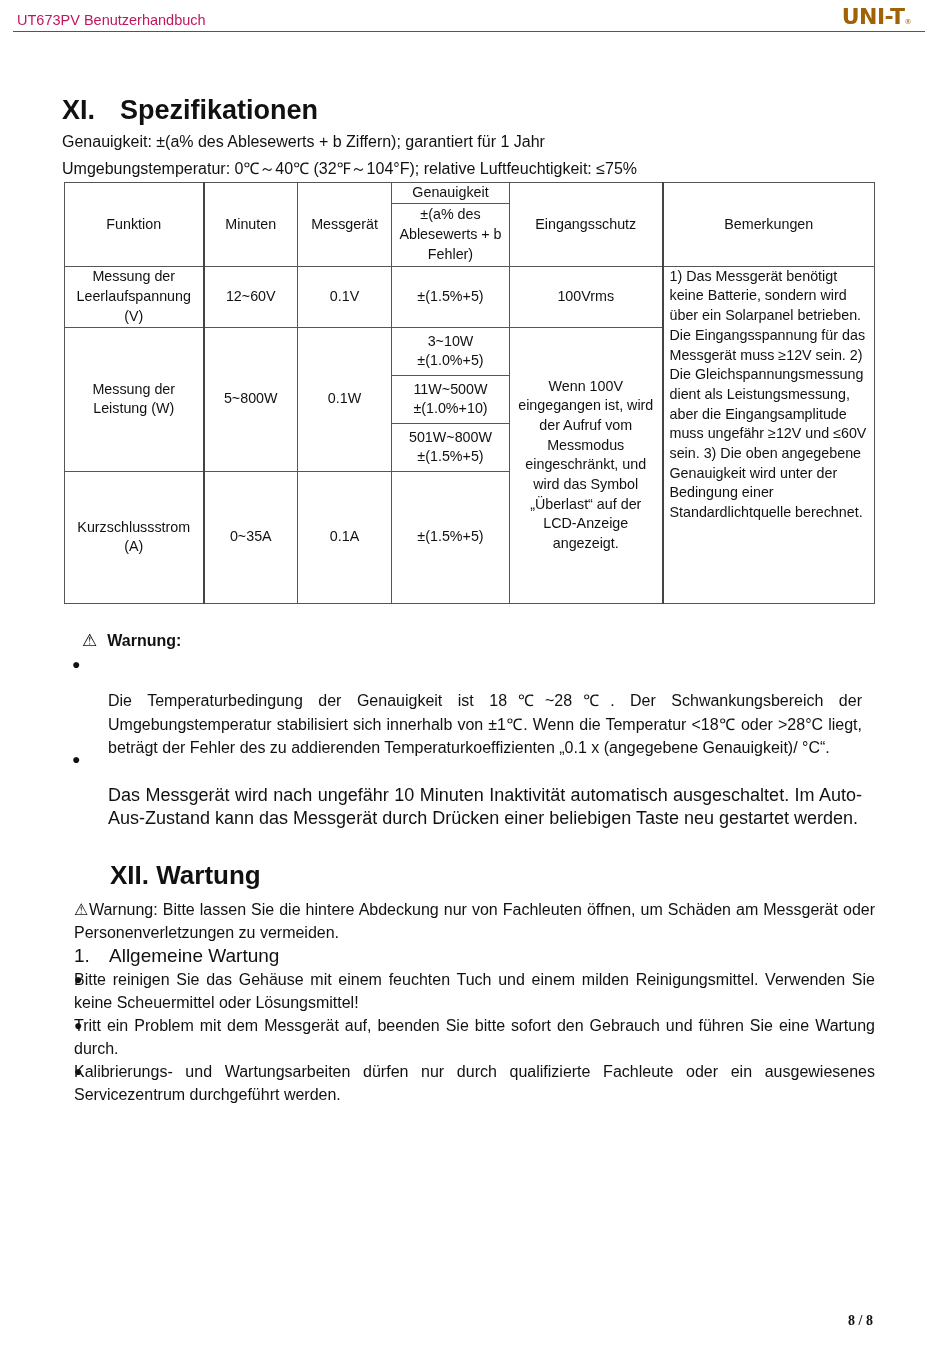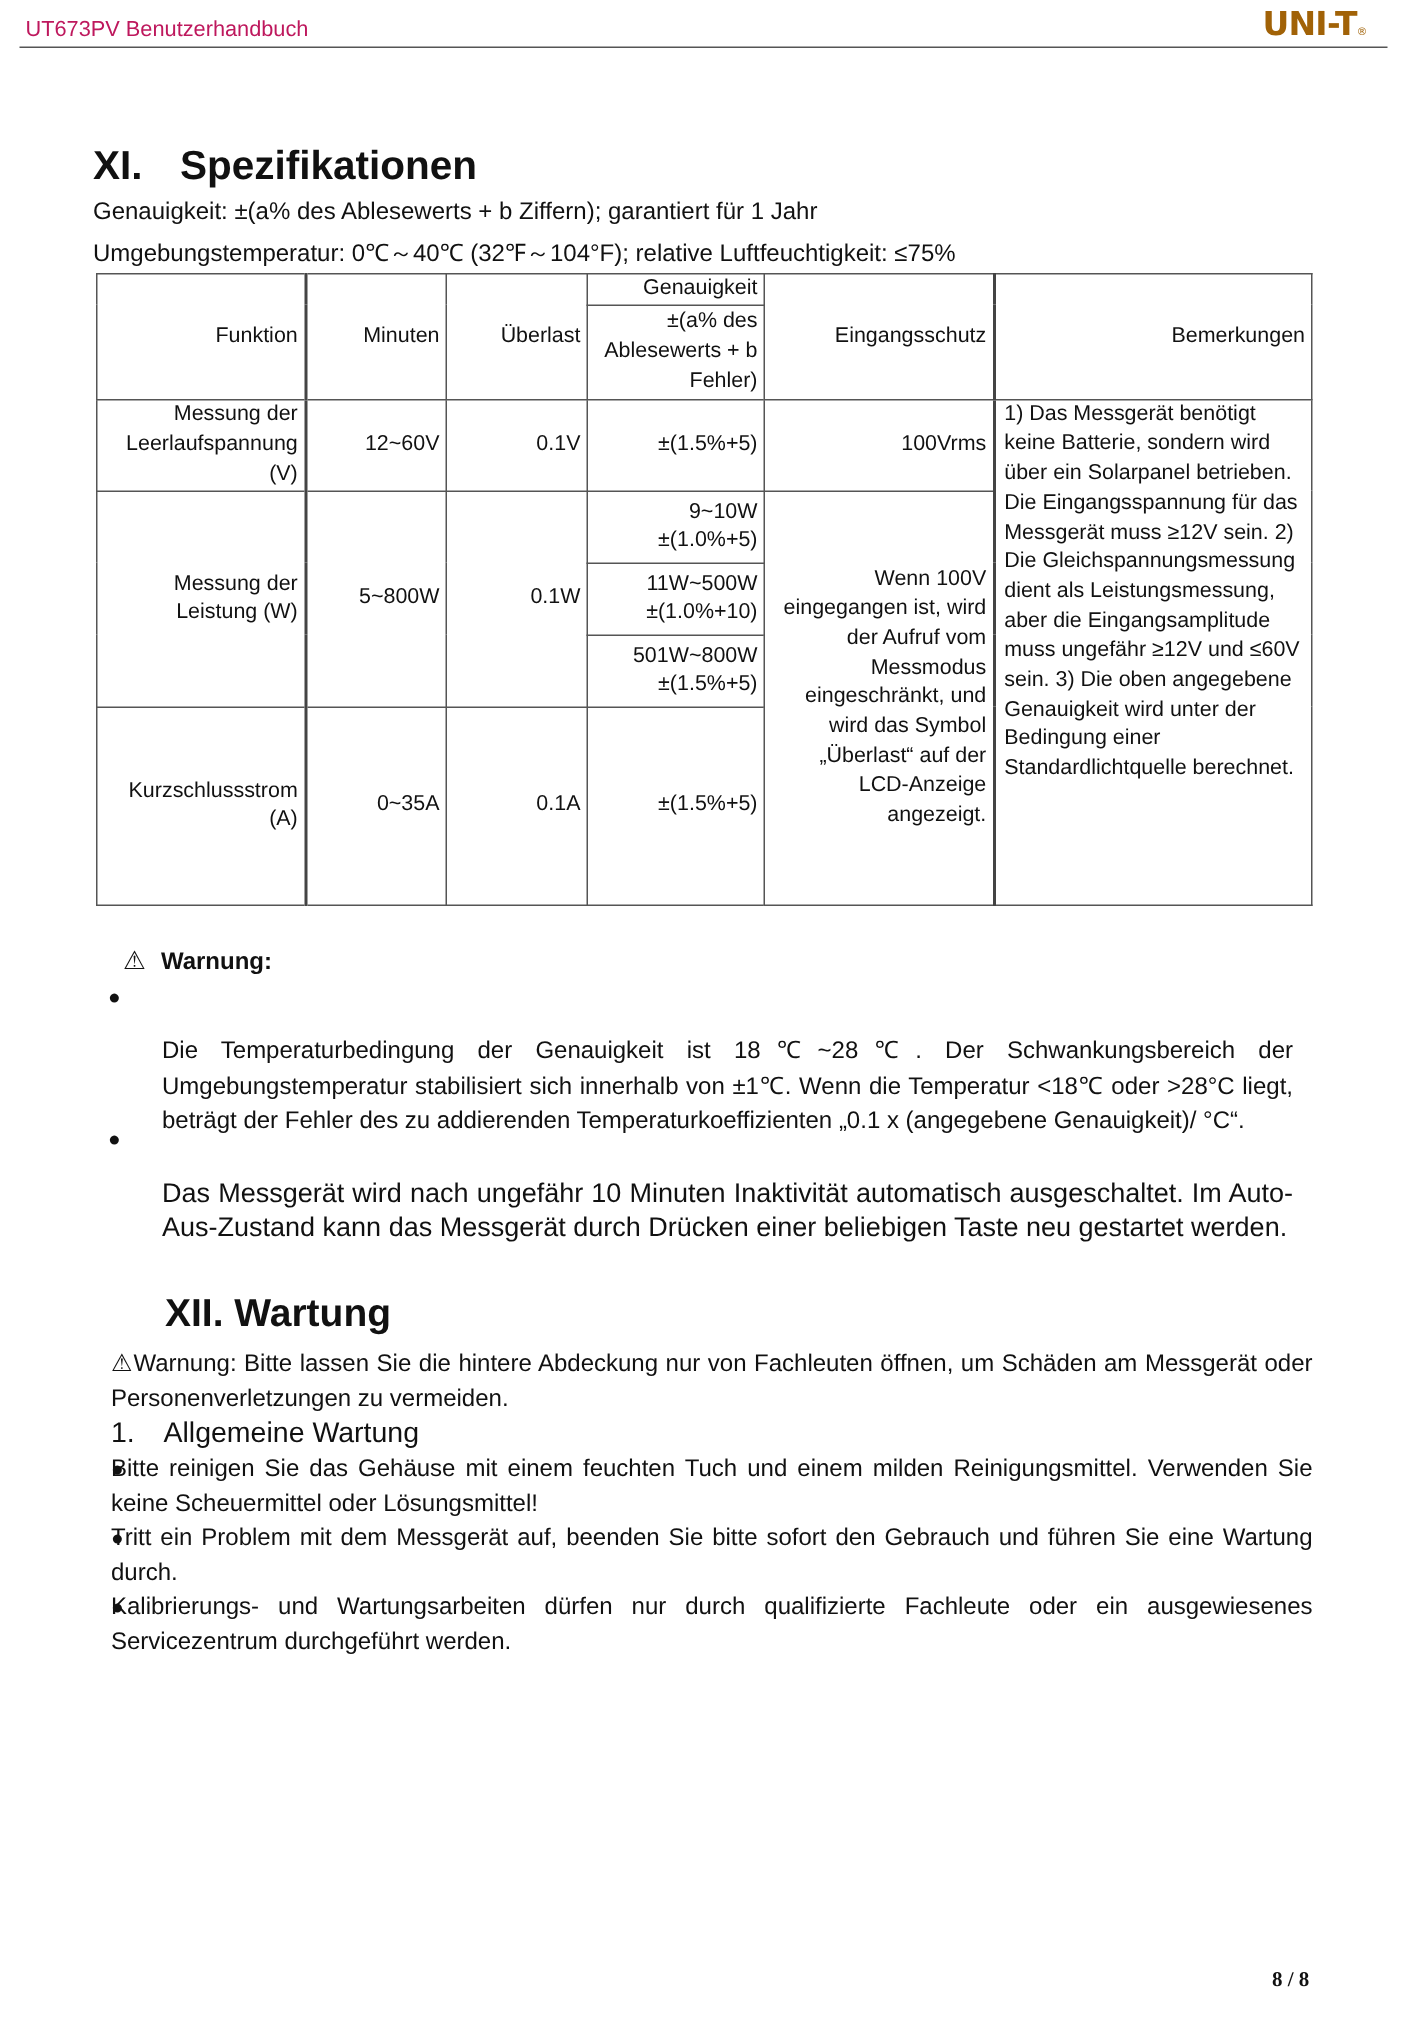--- a/index.html
+++ b/index.html
@@ -11,21 +11,21 @@
   .logo { position: absolute; right: 14px; top: 4px; font-family: "DejaVu Sans", sans-serif;
           font-weight: bold; font-size: 22px; color: #a16207; letter-spacing: -0.5px; margin-left: 14px; }
   .logo sup { font-size: 7px; font-weight: normal; vertical-align: baseline; position: relative; top: 0px; }
 
   .h1 { position: absolute; left: 62px; top: 95px; font-size: 27px; font-weight: bold; }
   .h1 .num { display: inline-block; width: 58px; }
   .p { position: absolute; left: 62px; font-size: 16px; white-space: nowrap; }
 
   table.spec { position: absolute; left: 64px; top: 182px; border-collapse: collapse;
                font-size: 14.3px; }
-  table.spec td { border: 1px solid #555; text-align: right; vertical-align: middle;
+  table.spec td { border: 1px solid #555; text-align: center; vertical-align: middle;
                   padding: 0 4px; line-height: 19.7px; }
   table.spec td.thick-r { border-right: 2px solid #444; }
   table.spec td.remarks { text-align: left; vertical-align: top; padding: 0 6px; }
 
   .warn-head { position: absolute; left: 82px; top: 630px; font-size: 16px; font-weight: bold; }
   .warn-head .tri { font-weight: normal; font-size: 17px; margin-right: 10px; }
   .bullet-row { position: absolute; left: 72px; width: 790px; font-size: 16px; line-height: 23.5px; }
   .bullet-row .dot { position: absolute; left: 0; top: 0; font-size: 14px; }
   .bullet-row .txt { margin-left: 36px; text-align: justify; text-align-last: left; margin-top: 36px; }
   .big { font-size: 18px; line-height: 23px; }
@@ -60,41 +60,41 @@
       <col style="width:94px">
       <col style="width:94px">
       <col style="width:118px">
       <col style="width:153px">
       <col style="width:212px">
   </colgroup>
   <tbody>
       <tr style="height:20px">
     <td rowspan="2" class="thick-r">Funktion</td>
     <td rowspan="2">Minuten</td>
-    <td rowspan="2">Überlast</td>
+    <td rowspan="2">Messgerät</td>
     <td>Genauigkeit</td>
     <td rowspan="2" class="thick-r">Eingangsschutz</td>
     <td rowspan="2">Bemerkungen</td>
   </tr>
   <tr style="height:63px">
     <td>±(a% des Ablesewerts + b Fehler)</td>
   </tr>
   <tr style="height:61px">
     <td class="thick-r">Messung der Leerlaufspannung (V)</td>
     <td>12~60V</td>
     <td>0.1V</td>
     <td>±(1.5%+5)</td>
     <td class="thick-r">100Vrms</td>
     <td rowspan="6" class="remarks">1) Das Messgerät benötigt keine Batterie, sondern wird über ein Solarpanel betrieben. Die Eingangsspannung für das Messgerät muss ≥12V sein. 2) Die Gleichspannungsmessung dient als Leistungsmessung, aber die Eingangsamplitude muss ungefähr ≥12V und ≤60V sein. 3) Die oben angegebene Genauigkeit wird unter der Bedingung einer Standardlichtquelle berechnet.</td>
   </tr>
   <tr style="height:48px">
     <td rowspan="3" class="thick-r">Messung der Leistung (W)</td>
     <td rowspan="3">5~800W</td>
     <td rowspan="3">0.1W</td>
-    <td><span>9~10W</span><br><span>±(1.0%+5)</span></td>
+    <td><span>3~10W</span><br><span>±(1.0%+5)</span></td>
     <td rowspan="4" class="thick-r">Wenn 100V eingegangen ist, wird der Aufruf vom Messmodus eingeschränkt, und wird das Symbol „Überlast“ auf der LCD-Anzeige angezeigt.</td>
   </tr>
   <tr style="height:48px">
     <td><span>11W~500W</span><br><span>±(1.0%+10)</span></td>
   </tr>
   <tr style="height:48px">
     <td><span>501W~800W</span><br><span>±(1.5%+5)</span></td>
   </tr>
   <tr style="height:132px">
     <td class="thick-r">Kurzschlussstrom (A)</td>

